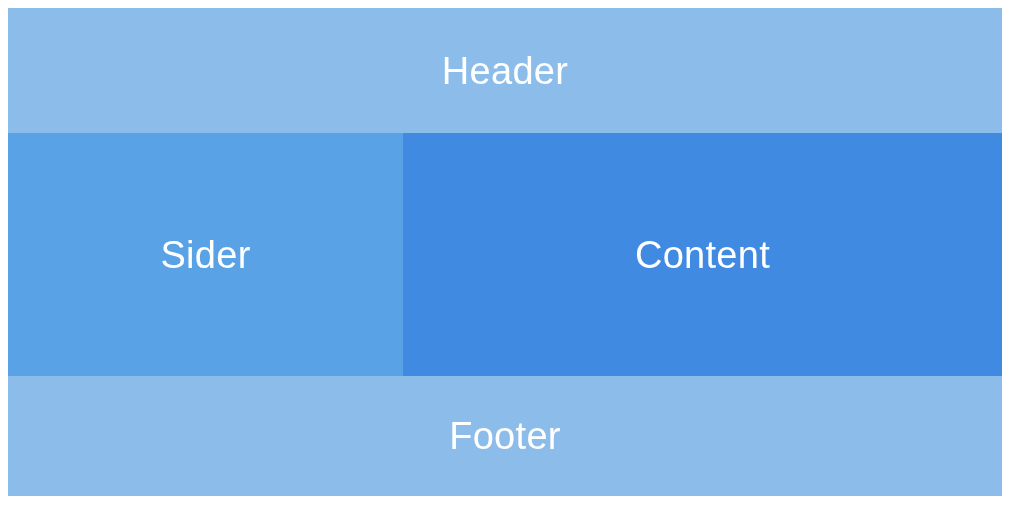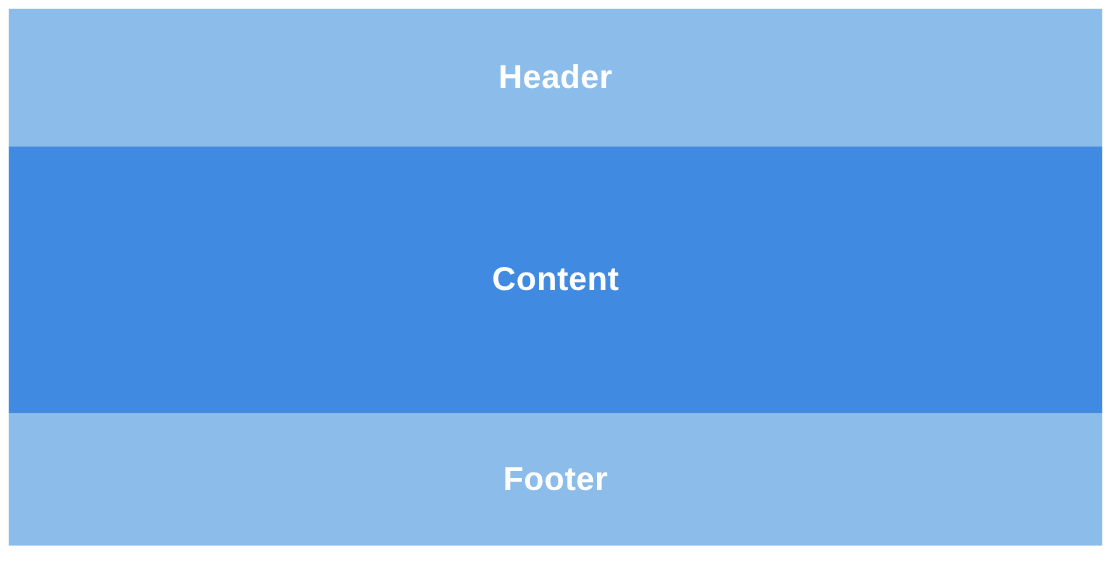--- a/index.html
+++ b/index.html
@@ -48,38 +48,41 @@
   }
   .layout-footer {
     height: 120px;
     flex: 0 0 120px;
     display: flex;
     align-items: center;
     justify-content: center;
   }
   .region-label {
     color: #ffffff;
-    font-size: 30px;
-    font-weight: 700;
+    font-size: 38px;
+    font-weight: 400;
     line-height: 1;
     letter-spacing: 0.3px;
     user-select: none;
   }
 </style>
 </head>
 <body style="background: rgb(255, 255, 255);">
 
 <div class="layout">
 
   <div class="layout-header" style="background: rgb(140, 188, 233);">
     <span class="region-label" style="color: rgb(255, 255, 255);">Header</span>
   </div>
 
   <div class="layout-body">
 
+    <div class="layout-sider" style="background: rgb(89, 162, 230);">
+      <span class="region-label" style="color: rgb(255, 255, 255);">Sider</span>
+    </div>
 
     <div class="layout-content" style="background: rgb(65, 138, 226);">
       <span class="region-label" style="color: rgb(255, 255, 255);">Content</span>
     </div>
 
   </div>
 
   <div class="layout-footer" style="background: rgb(140, 188, 233);">
     <span class="region-label" style="color: rgb(255, 255, 255);">Footer</span>
   </div>

